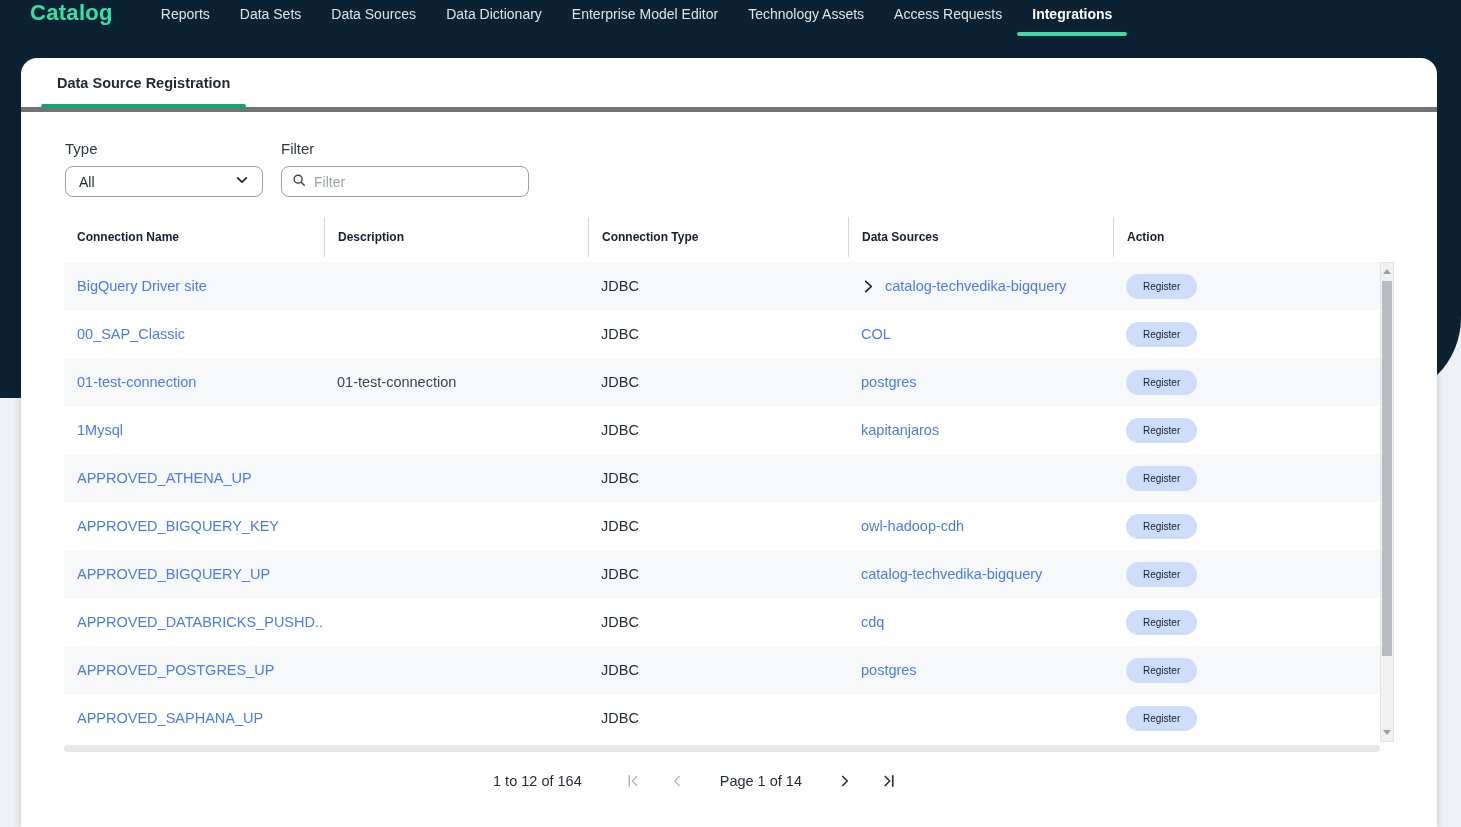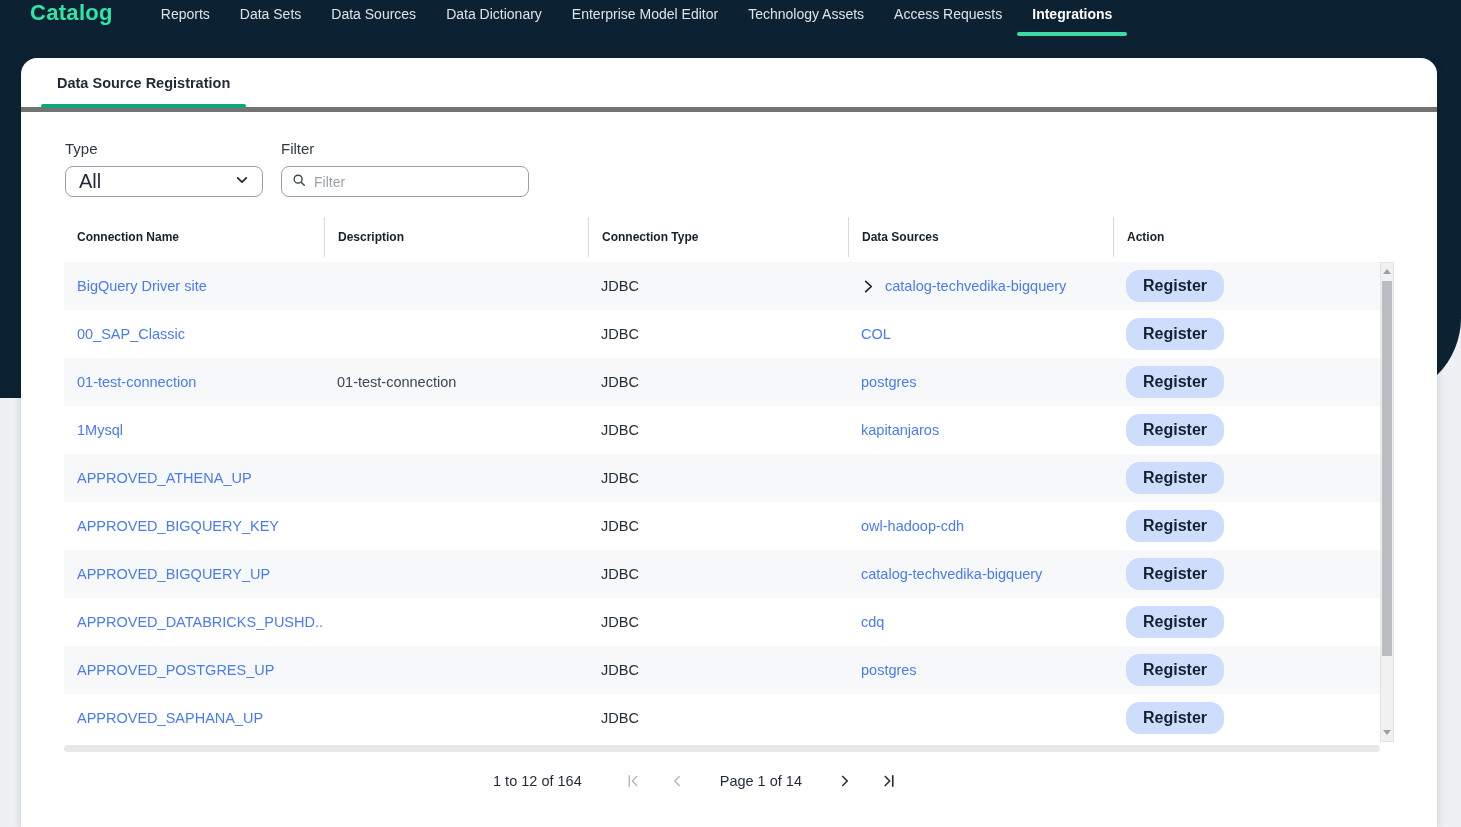--- a/index.html
+++ b/index.html
@@ -35,41 +35,41 @@
   .tab{position:relative;height:100%;display:flex;align-items:center;padding:0 16px;font-size:14.5px;color:#6d7682;cursor:pointer;white-space:nowrap;}
   .tab.active{color:#1f2a37;font-weight:700;}
   .tab.active::after{content:"";position:absolute;left:0;right:0;bottom:-1px;height:4px;border-radius:2px;background:var(--tab-underline);}
   .tab + .tab{margin-left:2px;}
 
   
   .filters{display:flex;gap:18px;margin:28px 0 0 44px;}
   .filter-group label{display:block;font-size:15px;color:#2f3a47;font-weight:500;margin-bottom:9px;}
   .select,.search-box{height:31px;border:1px solid #95a0b1;border-radius:8px;display:flex;align-items:center;background:#fff;}
   .select{width:198px;justify-content:space-between;padding:0 13px;cursor:pointer;}
-  .select .sel-value{font-size:20px;color:#1f2937;}
+  .select .sel-value{font-size:14px;color:#1f2937;}
   .search-box{width:248px;padding:0 10px;}
   .search-box input{border:none;outline:none;flex:1;font-size:14px;color:#1f2937;margin-left:8px;background:transparent;}
   .search-box input::placeholder{color:#9aa3ad;}
 
   
   .table{margin:20px 0 0 43px;width:1332px;}
   .thead{display:flex;height:40px;align-items:center;}
   .thead .cell{font-size:12px;font-weight:700;color:#16202e;padding-left:13px;height:100%;display:flex;align-items:center;}
   .thead .cell + .cell{border-left:1px solid #d5d9de;}
   .tbody-wrap{display:flex;margin-top:5px;}
   .rows{width:1316px;}
   .row{display:flex;height:48px;}
   .row:nth-child(odd){background:var(--row-alt);}
   .row .cell{padding-left:13px;font-size:14.5px;display:flex;align-items:center;overflow:hidden;white-space:nowrap;}
   .col-0{width:260px;}.col-1{width:264px;}.col-2{width:260px;}.col-3{width:265px;}.col-4{width:267px;}
   .link{color:var(--link-blue);cursor:pointer;text-decoration:none;}
   .desc{color:#3a4654;}
   .ctype{color:#232d3a;}
   .expand-icon{margin-right:9px;display:inline-flex;cursor:pointer;}
-  .register-btn{background:var(--register-bg);color:var(--register-text);font-size:16px;font-weight:700;border:none;border-radius:14px;padding:7px 17px;cursor:pointer;}
+  .register-btn{background:var(--register-bg);color:var(--register-text);font-size:10px;font-weight:400;border:none;border-radius:14px;padding:7px 17px;cursor:pointer;}
 
   
   .vscroll{width:14px;height:480px;background:#f1f1f1;border:1px solid #e3e3e3;position:relative;display:flex;flex-direction:column;align-items:center;}
   .vs-arrow{width:0;height:0;border-left:4px solid transparent;border-right:4px solid transparent;margin:6px 0;}
   .vs-arrow.up{border-bottom:5px solid #9aa0a6;}
   .vs-arrow.down{border-top:5px solid #9aa0a6;position:absolute;bottom:0;}
   .vs-thumb{width:10px;height:375px;background:#b9bdc2;position:absolute;top:18px;cursor:grab;}
   .hscroll{width:1316px;height:7px;background:#e6e8ea;border-radius:4px;margin-top:3px;cursor:grab;}
 
   

